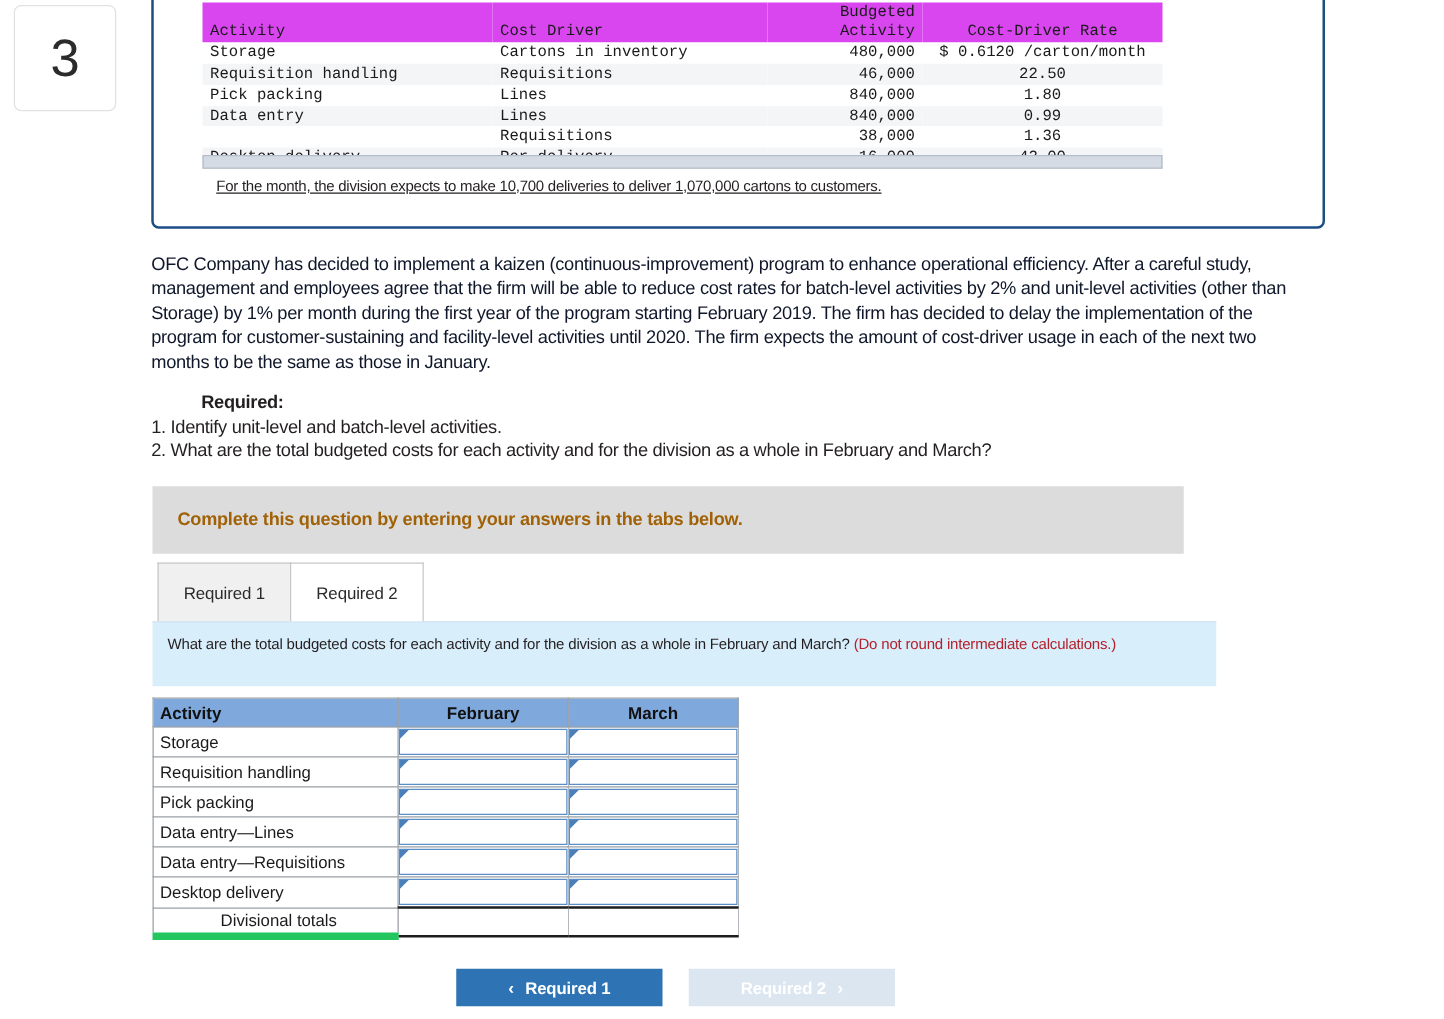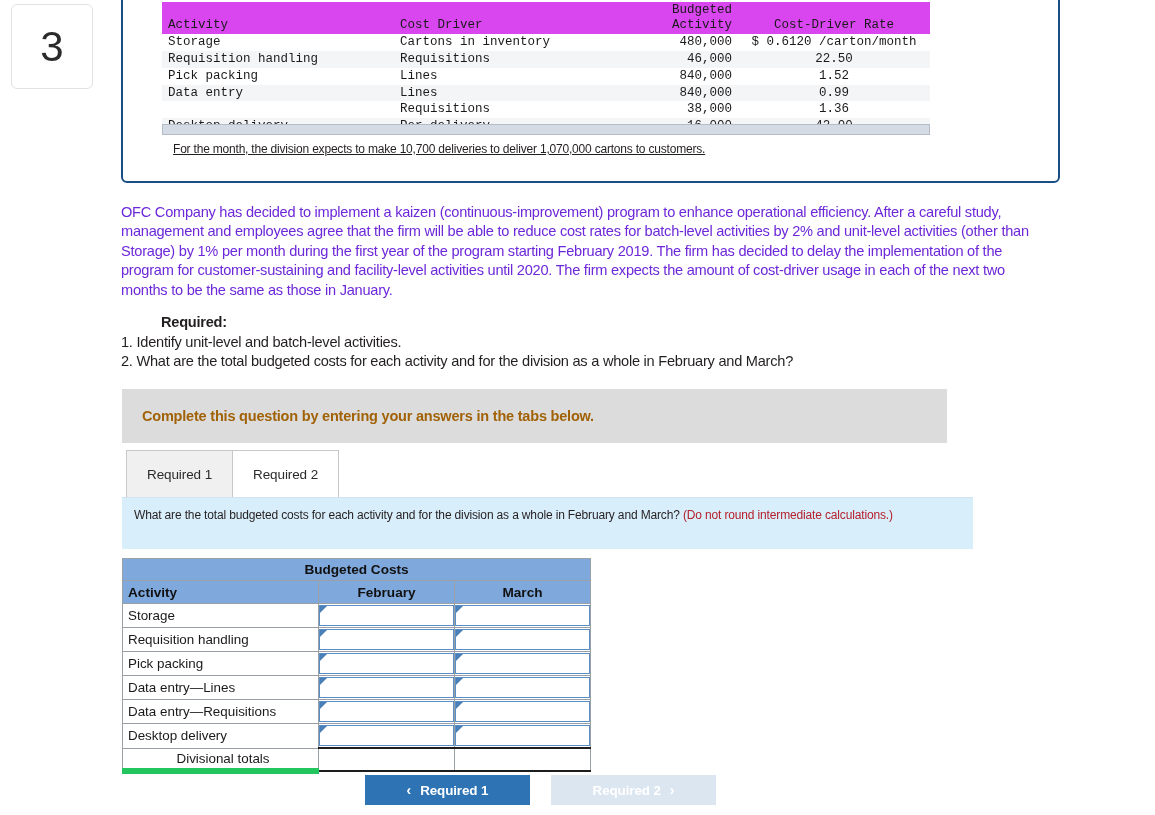--- a/index.html
+++ b/index.html
@@ -85,21 +85,21 @@
     letter-spacing: -0.2px;
     text-decoration: underline;
   }
 
   
   .para {
     position: absolute; left: 121px; top: 203px;
     width: 921px;
     font-size: 14.6px;
     line-height: 19.4px;
-    color: #6d28d9;
+    color: #0f172a;
     letter-spacing: -0.25px;
   }
 
   .required-block {
     position: absolute; left: 121px; top: 313px;
     width: 921px;
     font-size: 14.6px;
     line-height: 19.5px;
     letter-spacing: -0.25px;
   }
@@ -268,21 +268,21 @@
           <tr class="alt">
             <td class="l">Requisition handling</td>
             <td class="l">Requisitions</td>
             <td class="r">46,000</td>
             <td class="c">22.50</td>
           </tr>
           <tr class="plain">
             <td class="l">Pick packing</td>
             <td class="l">Lines</td>
             <td class="r">840,000</td>
-            <td class="c">1.52</td>
+            <td class="c">1.80</td>
           </tr>
           <tr class="alt">
             <td class="l">Data entry</td>
             <td class="l">Lines</td>
             <td class="r">840,000</td>
             <td class="c">0.99</td>
           </tr>
           <tr class="plain">
             <td class="l"></td>
             <td class="l">Requisitions</td>
@@ -324,23 +324,20 @@
       <span>Required 2</span>
     </div>
   </div>
 
   <div class="q-banner">
     <span>What are the total budgeted costs for each activity and for the division as a whole in February and March? </span><span class="red">(Do not round intermediate calculations.)</span>
   </div>
 
   <table class="ans-table">
     <thead>
-      <tr>
-        <th class="group" colspan="3">Budgeted Costs</th>
-      </tr>
       <tr>
         <th class="colh l w-act">Activity</th>
         <th class="colh c w-num">February</th>
         <th class="colh c w-num">March</th>
       </tr>
     </thead>
     <tbody>
       <tr>
         <td class="label">Storage</td>
         <td class="cell">

